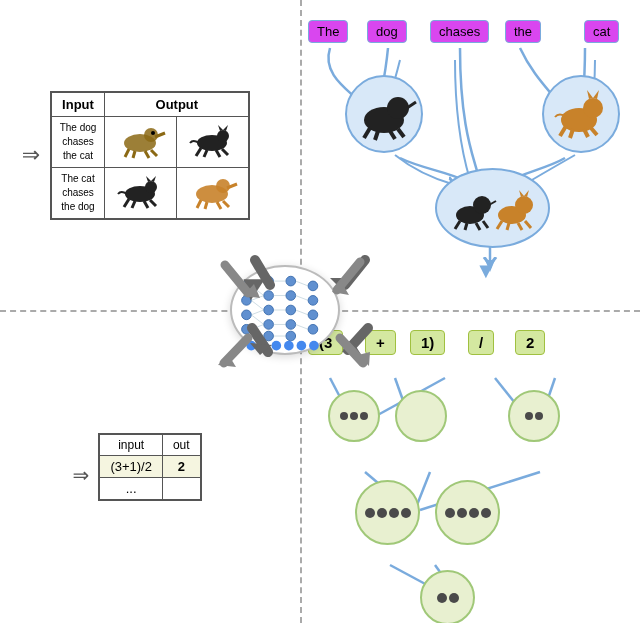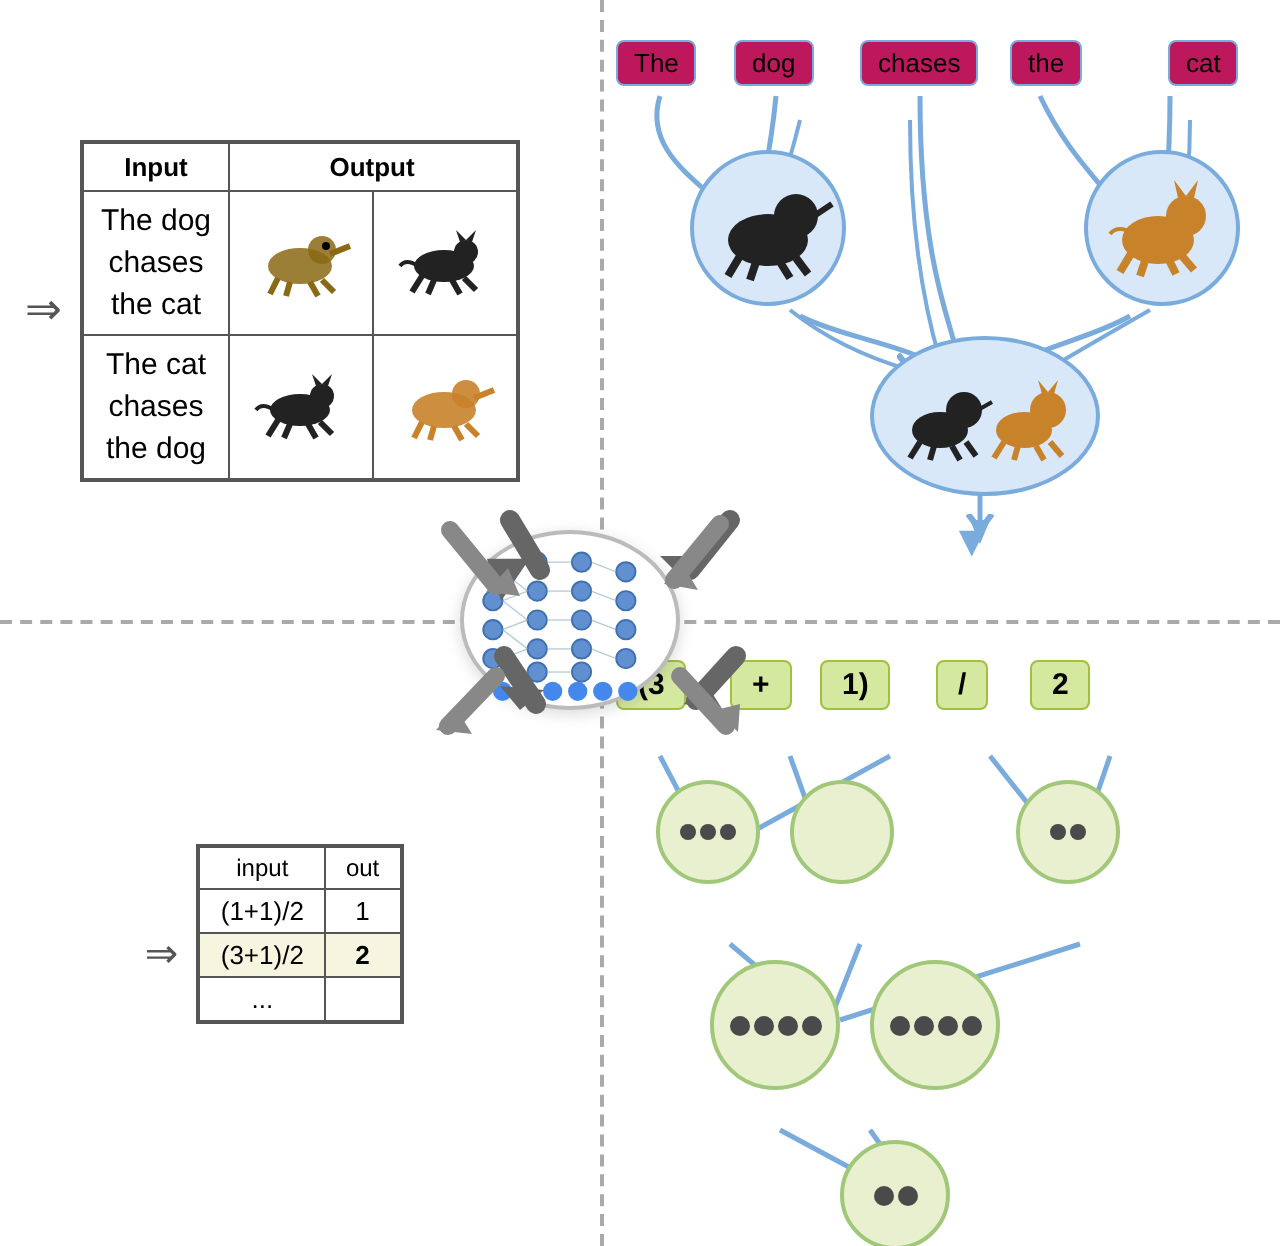--- a/index.html
+++ b/index.html
@@ -81,37 +81,37 @@
       padding: 4px 8px;
       text-align: center;
       vertical-align: middle;
     }
     .io-table th {
       background: #fff;
       font-weight: bold;
     }
     .text-cell {
       text-align: left;
-      font-size: 15px;
+      font-size: 10px;
       line-height: 1.4;
       padding: 6px 8px;
       margin-top: 26px;
     }
 
     
     .sentence-area {
       position: relative;
       width: 100%;
       height: 100%;
     }
 
     
     .word-token {
       position: absolute;
-      background: #be185d;
+      background: #d946ef;
       border: 1px solid #7aabdd;
       border-radius: 4px;
       padding: 3px 8px;
       font-size: 13px;
       font-weight: 500;
       text-align: center;
     }
 
     
     .oval {
@@ -476,24 +476,20 @@
 
     <div style="position:absolute; left:-26px; top:62%; transform:translateY(-50%); font-size:20px; color:#555;">⇒</div>
     <table class="num-table">
       <thead>
         <tr>
           <th>input</th>
           <th>out</th>
         </tr>
       </thead>
       <tbody>
-        <tr>
-          <td>(1+1)/2</td>
-          <td>1</td>
-        </tr>
         <tr style="background:#f5f5e0;">
           <td>(3+1)/2</td>
           <td class="bold-cell"><strong>2</strong></td>
         </tr>
         <tr>
           <td>...</td>
           <td></td>
         </tr>
       </tbody>
     </table>

